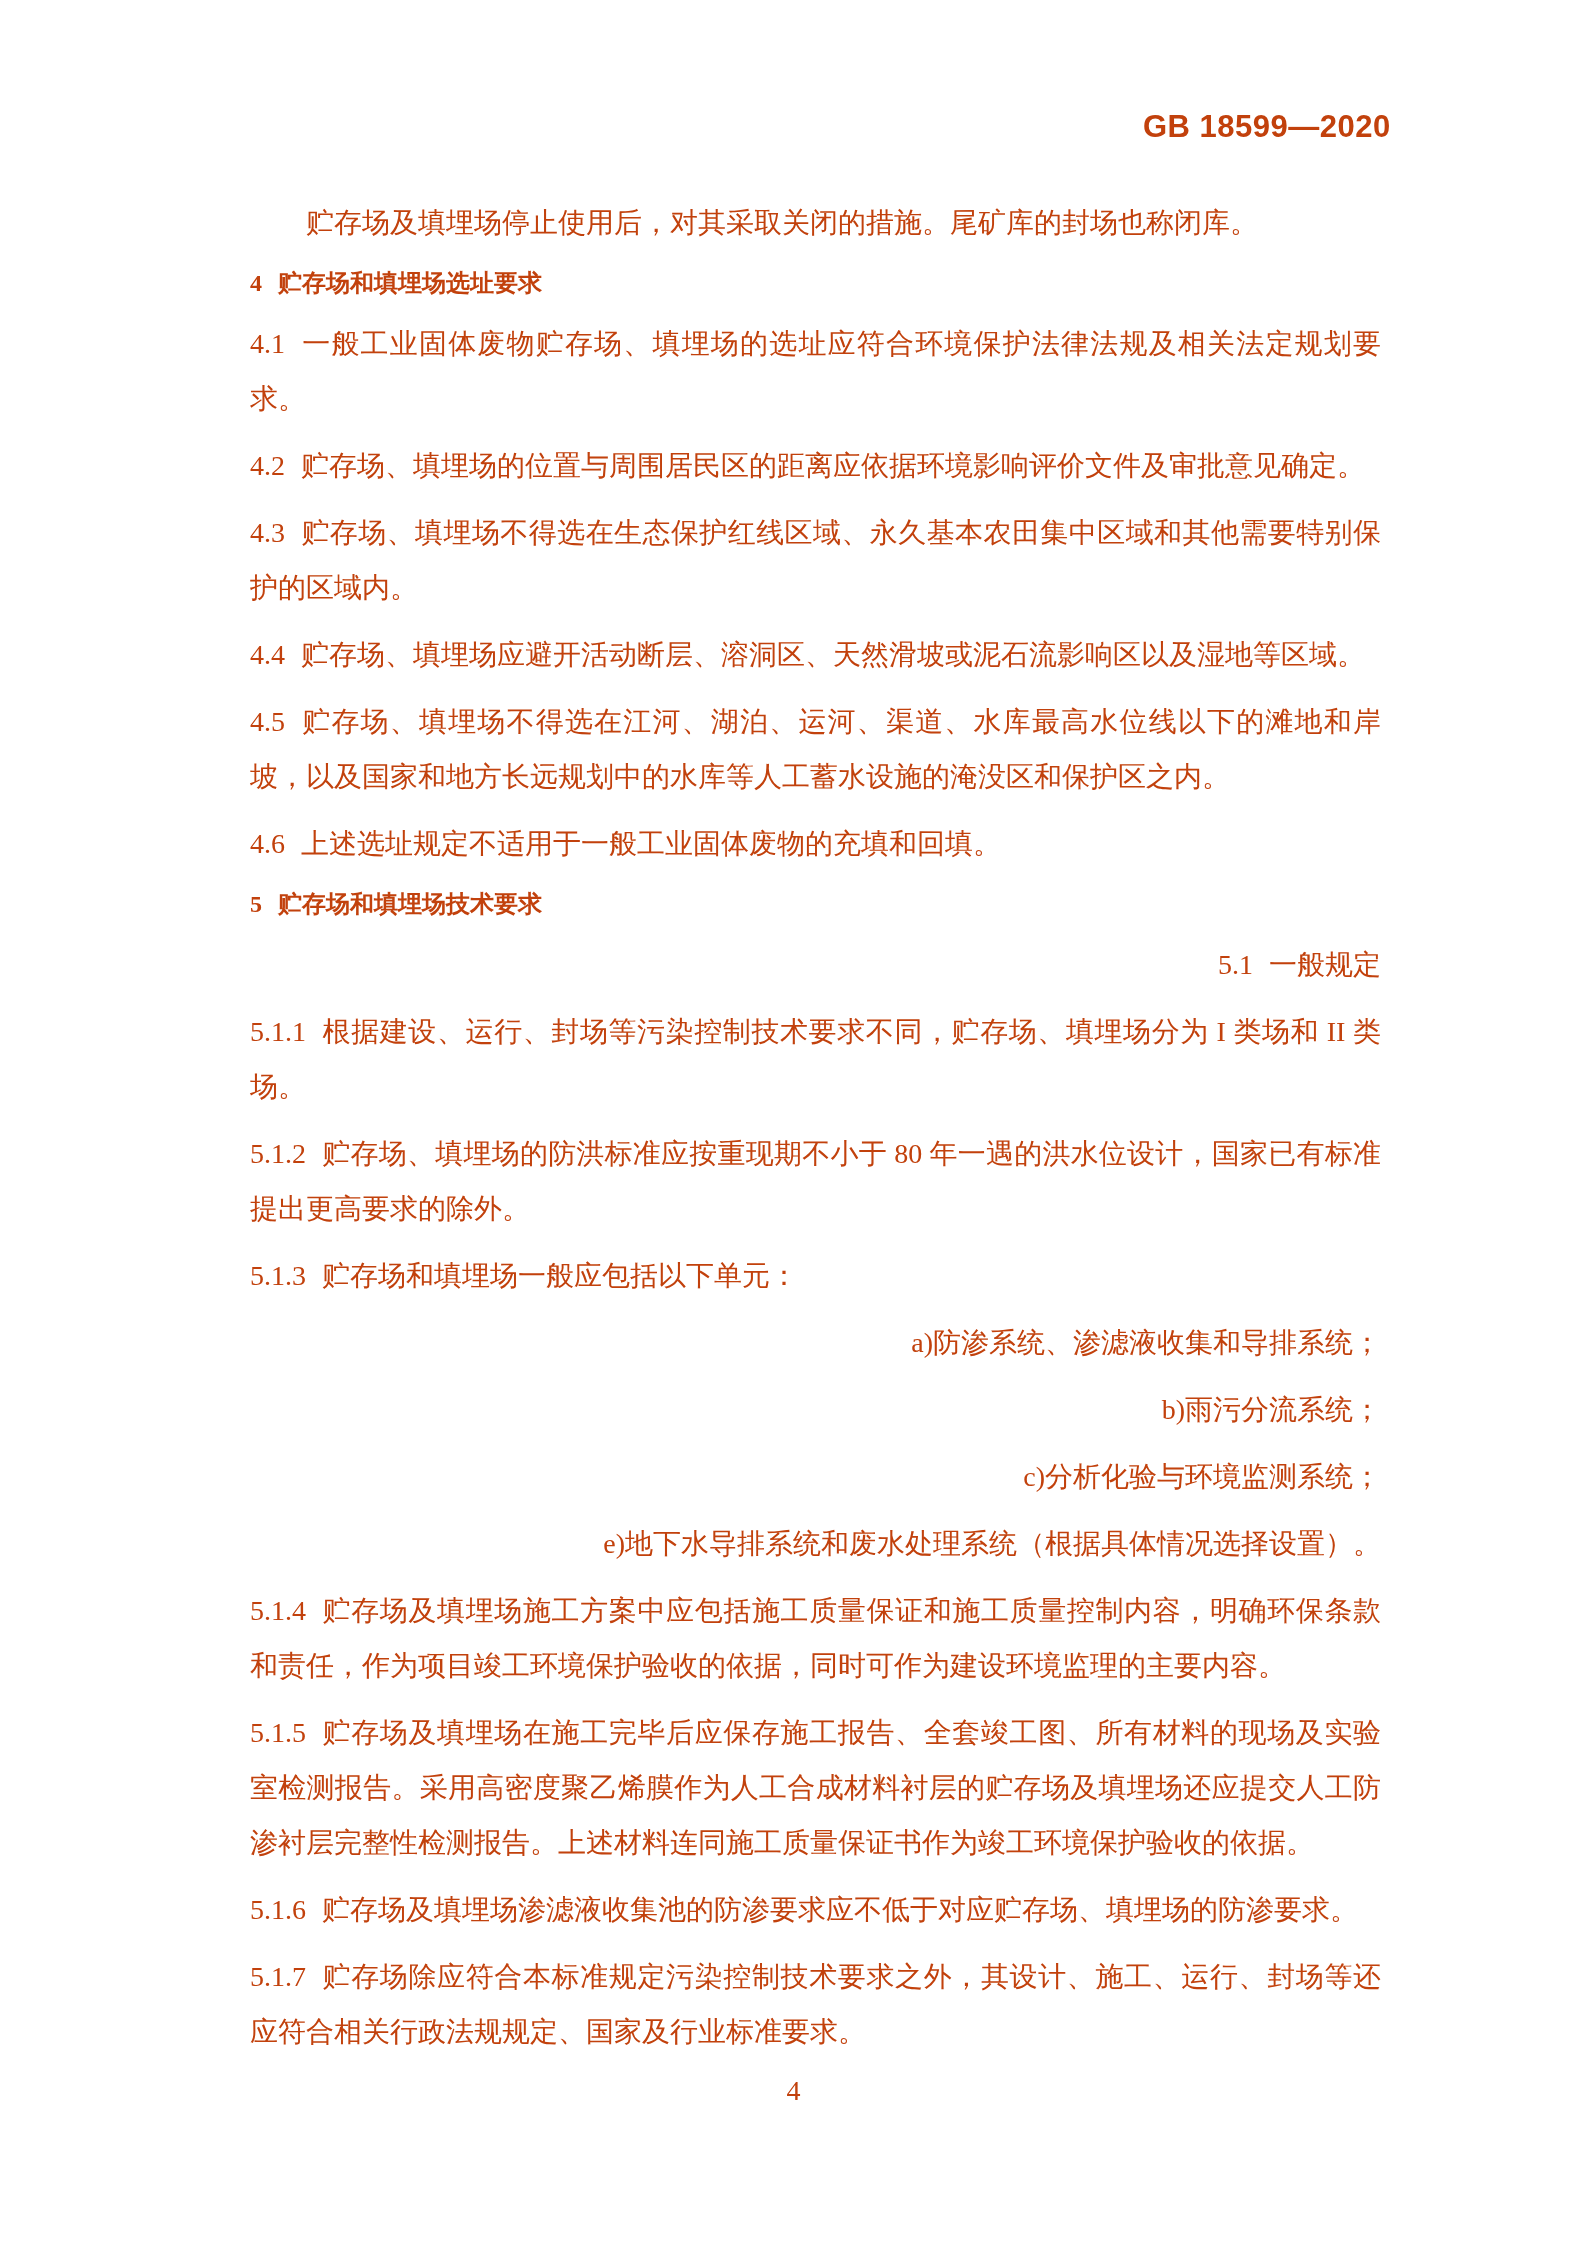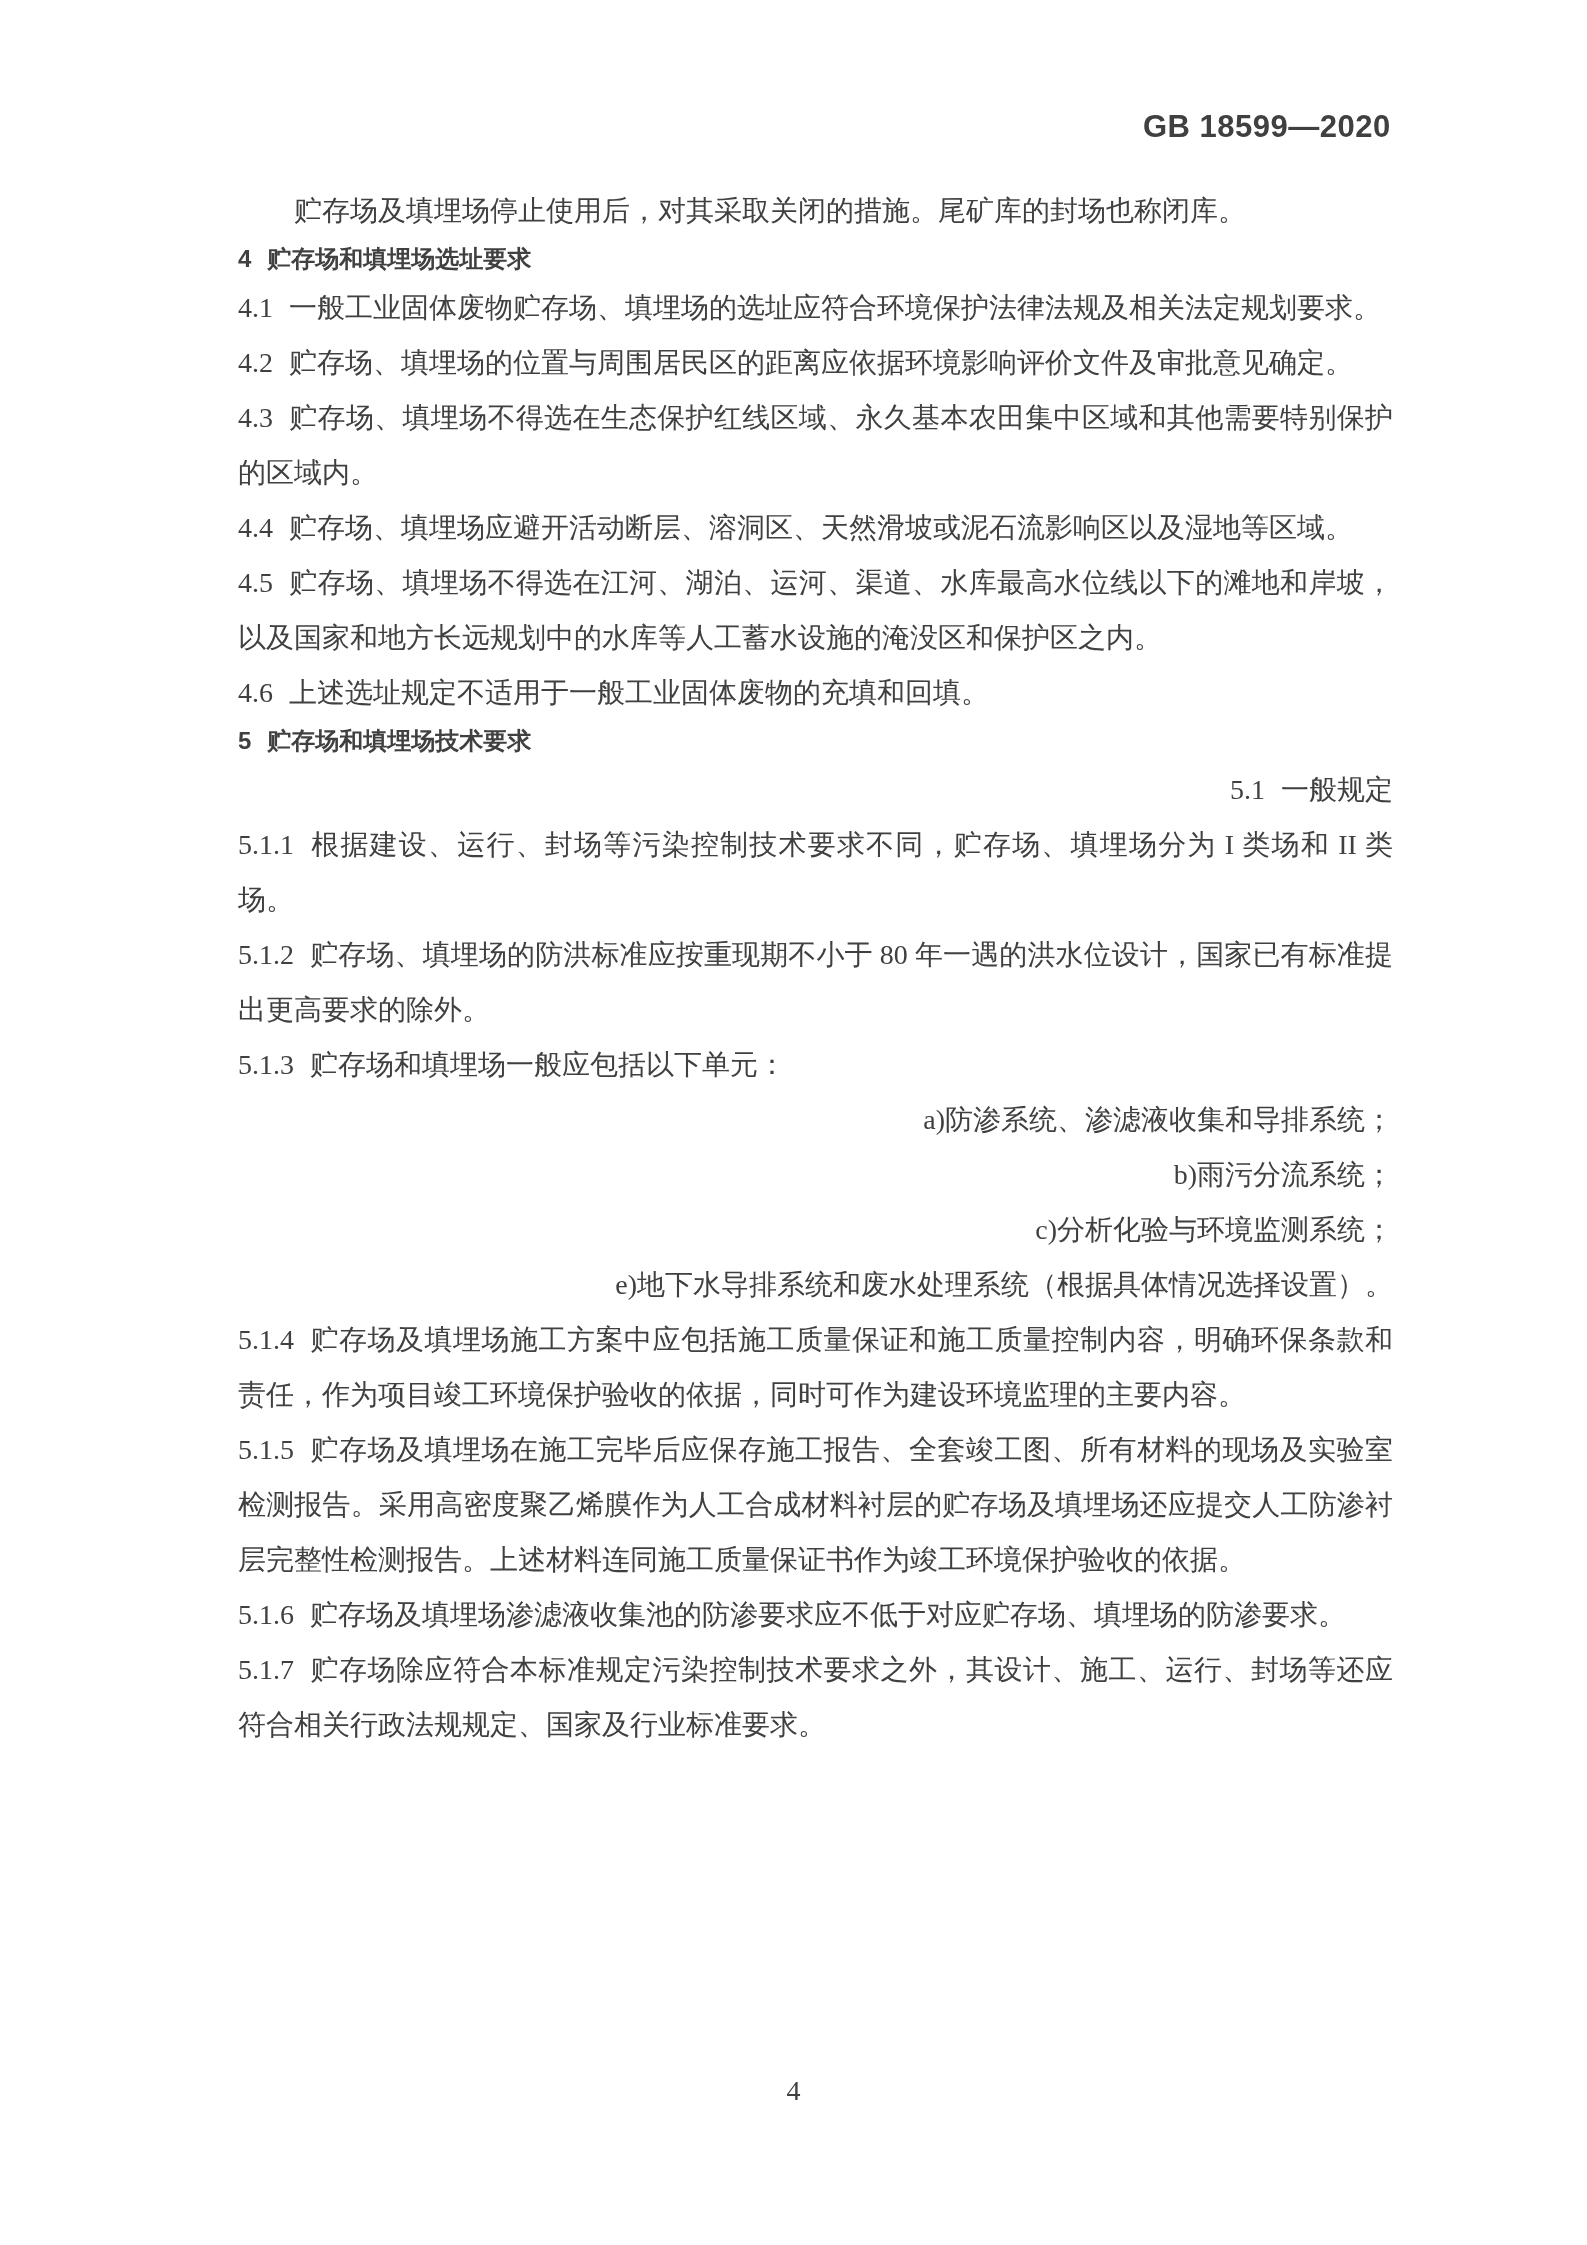--- a/index.html
+++ b/index.html
@@ -1,21 +1,21 @@
 <!DOCTYPE html>
 <html><head>
 <meta charset="utf-8">
 <style>
   html, body { margin: 0; padding: 0; background: #ffffff; }
   .page {
     position: relative;
     width: 1587px;
     height: 2245px;
     background: #ffffff;
-    color: #404040;
+    color: #c2410c;
     font-family: "Liberation Serif", "DejaVu Serif", serif;
     overflow: hidden;
   }
   .std-header {
     position: absolute;
     top: 110px;
     left: 1143px;
     font-family: "Liberation Sans", "DejaVu Sans", sans-serif;
     font-weight: 700;
     font-size: 31px;
@@ -25,21 +25,21 @@
   }
   .content {
     position: absolute;
     left: 238px;
     top: 0;
     width: 1155px;
     padding-top: 183px;
     font-size: 28px;
     line-height: 55px;
   }
-  .content p { margin: 0; }
+  .content p { margin: 12px; font-family: Liberation Serif, serif; }
   .intro { text-indent: 56px; }
   .sec-heading {
     font-family: "Liberation Sans", "DejaVu Sans", sans-serif;
     font-weight: 700;
     font-size: 24px;
     line-height: 42px;
     margin: 27px 0 30px 0;
   }
   .sec-heading-5 { margin: 25px 0 25px 0; }
   .sec-num { margin-right: 16px; }

